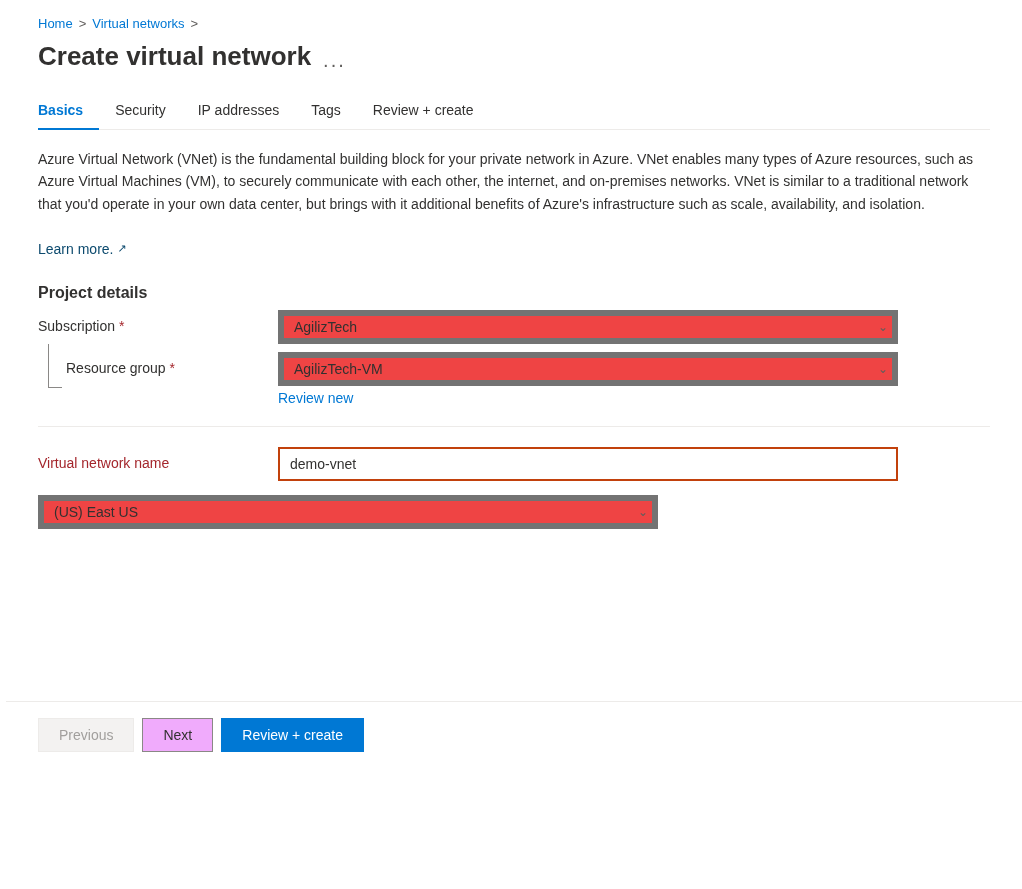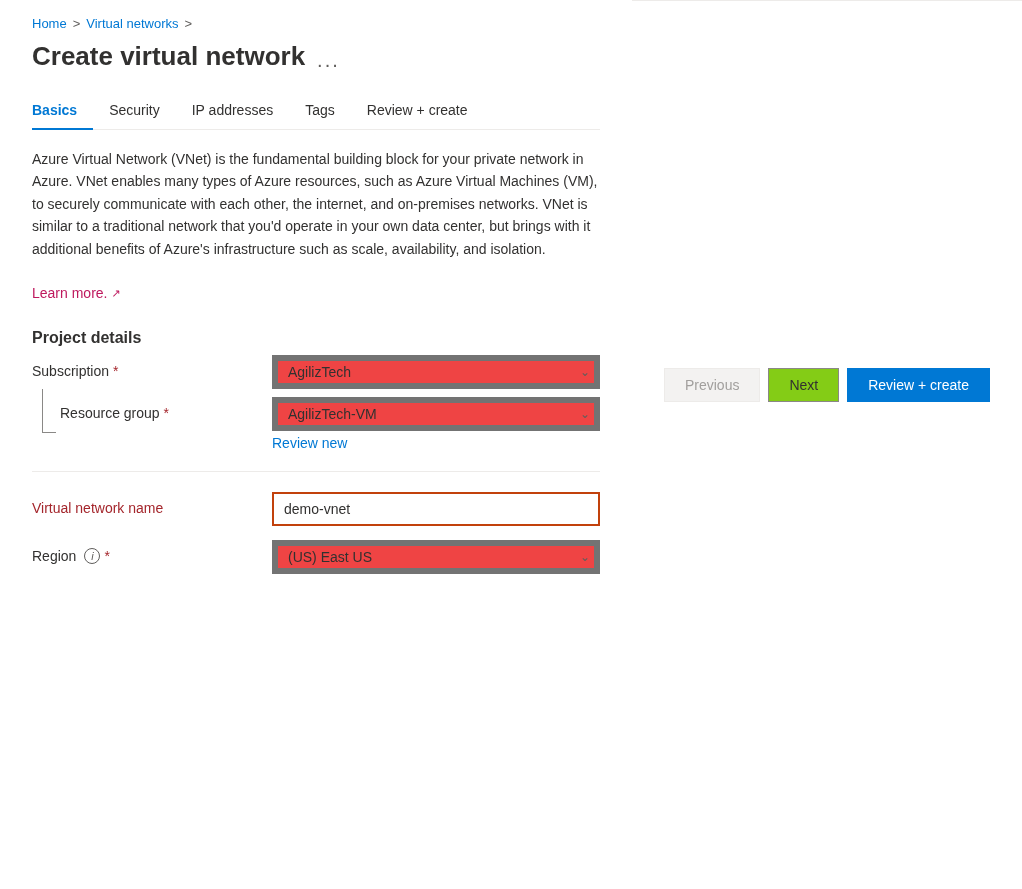--- a/index.html
+++ b/index.html
@@ -6,23 +6,24 @@
     body {
       font-family: 'Segoe UI', Arial, sans-serif;
       font-size: 14px;
       color: #323130;
       background: #fff;
       width: 1022px;
       min-height: 889px;
     }
     .page-container {
       display: flex;
-      flex-direction: row;
+      flex-direction: column;
       height: 768px;
       background: #fff;
+      padding-left: 6px;
     }
     .main-content {
       flex: 1;
       padding: 16px 32px 16px 32px;
       overflow-y: auto;
     }
     .breadcrumb {
       display: flex;
       align-items: center;
       font-size: 13px;
@@ -76,21 +77,21 @@
     }
     .tab:first-child { padding-left: 0; }
     .description-box {
       margin-bottom: 24px;
       font-size: 14px;
       color: #323130;
       line-height: 1.6;
       max-width: 940px;
     }
     .description-box .learn-more {
-      color: #be185d;
+      color: #0c4a6e;
       text-decoration: none;
       display: inline-flex;
       align-items: center;
       gap: 4px;
       justify-content: space-between;
     }
     .learn-more-icon {
       font-size: 11px;
     }
     .section-title {
@@ -192,21 +193,21 @@
       align-items: center;
       gap: 8px;
       background: #fff;
     }
     .btn {
       height: 34px;
       padding: 0 20px;
       font-size: 14px;
       cursor: pointer;
       border: 1px solid #8a8886;
-      background: #84cc16;
+      background: #f0abfc;
       color: #323130;
       font-family: 'Segoe UI', Arial, sans-serif;
     }
     .btn-primary {
       background: #0078d4;
       color: #fff;
       border: 1px solid #0078d4;
     }
     .btn-disabled {
       background: #f3f2f1;
@@ -315,25 +316,20 @@
     <div>
 
       <div class="form-row">
         <div class="form-label vnet-name">Virtual network name</div>
         <div class="form-control-wrapper">
           <input type="text" class="form-input" value="demo-vnet" style="">
         </div>
       </div>
 
       <div class="form-row">
-        <div class="form-label">
-          <span>Region</span>
-          <span class="info-icon">i</span>
-          <span style="color:#a4262c"> *</span>
-        </div>
         <div class="form-control-wrapper">
           <div class="select-wrapper">
             <select>
               <option>(US) East US</option>
             </select>
             <span class="select-chevron">⌄</span>
           </div>
         </div>
       </div>
     </div>

